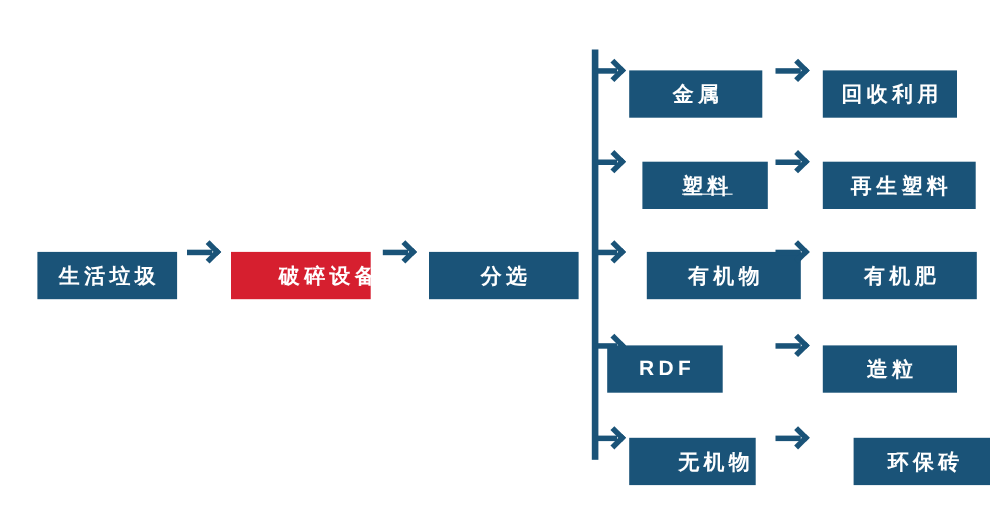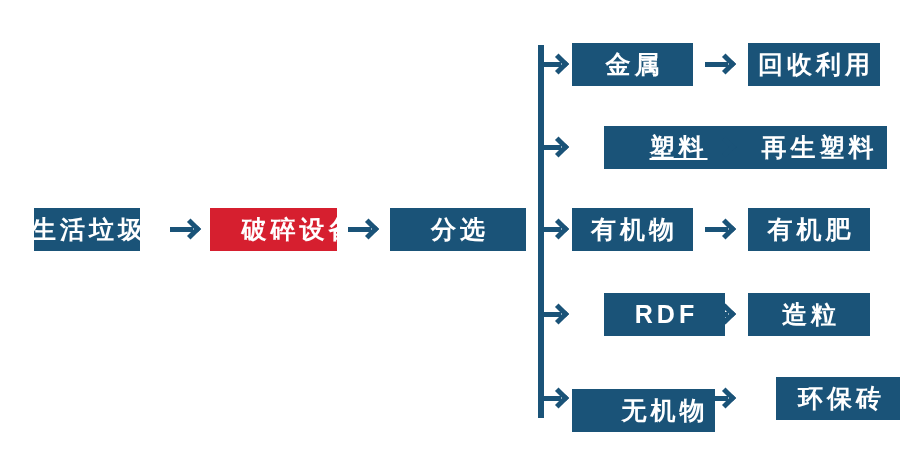--- a/index.html
+++ b/index.html
@@ -21,25 +21,26 @@
     overflow: hidden;
   }
 
   .node {
     position: absolute;
     height: 43px;
     display: flex;
     align-items: center;
     justify-content: center;
     color: var(--text);
-    font-size: 25px;
+    font-size: 19px;
     font-weight: bold;
     letter-spacing: 4px;
     text-indent: 4px;
     white-space: nowrap;
+    margin-top: 21px;
   }
   .node.blue { background: var(--node-blue); }
   .node.red  { background: var(--node-red); }
 
   .arrow {
     position: absolute;
     height: 22px;
   }
   .arrow::before {
     content: "";
@@ -67,50 +68,50 @@
     position: absolute;
     width: 6px;
     background: var(--arrow-blue);
   }
 </style>
 </head>
 <body>
 
 <div class="canvas">
 
-  <div class="node blue" style="left:34px;  top:208px; width:106px;">生活垃圾</div>
+  <div class="node blue" style="left:34px;  top:208px; width:127px;">生活垃圾</div>
 
   <div class="arrow" style="left:170px; top:218px; width:30px;"></div>
 
   <div class="node red" style="left:210px; top:208px; width:127px;padding-left:48px;">破碎设备</div>
 
   <div class="arrow" style="left:348px; top:218px; width:30px;"></div>
 
   <div class="node blue" style="left:390px; top:208px; width:136px;">分选</div>
 
   <div class="vline" style="left:538px; top:45px; height:373px;"></div>
 
   <div class="arrow" style="left:540px; top:53px;  width:28px;"></div>
   <div class="node blue" style="left:572px; top:43px;  width:121px;">金属</div>
   <div class="arrow" style="left:705px; top:53px;  width:30px;"></div>
-  <div class="node blue" style="left:748px; top:43px;  width:132px;">回收利用</div>
+  <div class="node blue" style="left:748px; top:43px;  width:122px;">回收利用</div>
 
   <div class="arrow" style="left:540px; top:136px; width:28px;"></div>
-  <div class="node blue" style="left:604px; top:126px; width:145px;text-decoration:underline;">塑料</div>
+  <div class="node blue" style="left:584px; top:126px; width:114px;text-decoration:underline;">塑料</div>
   <div class="arrow" style="left:705px; top:136px; width:30px;"></div>
   <div class="node blue" style="left:748px; top:126px; width:139px;">再生塑料</div>
 
   <div class="arrow" style="left:540px; top:218px; width:28px;"></div>
-  <div class="node blue" style="left:572px; top:208px; width:121px;">有机物</div>
+  <div class="node blue" style="left:588px; top:208px; width:140px;">有机物</div>
   <div class="arrow" style="left:705px; top:218px; width:30px;"></div>
-  <div class="node blue" style="left:748px; top:208px; width:122px;">有机肥</div>
+  <div class="node blue" style="left:748px; top:208px; width:140px;">有机肥</div>
 
   <div class="arrow" style="left:540px; top:303px; width:28px;"></div>
-  <div class="node blue" style="left:604px; top:293px; width:121px;">RDF</div>
+  <div class="node blue" style="left:552px; top:293px; width:105px;">RDF</div>
   <div class="arrow" style="left:705px; top:303px; width:30px;"></div>
   <div class="node blue" style="left:748px; top:293px; width:122px;text-align:right;">造粒</div>
 
   <div class="arrow" style="left:540px; top:387px; width:28px;"></div>
-  <div class="node blue" style="left:572px; top:389px; width:143px;padding-left:39px;">无机物</div>
+  <div class="node blue" style="left:572px; top:377px; width:115px;padding-left:39px;">无机物</div>
   <div class="arrow" style="left:705px; top:387px; width:30px;"></div>
   <div class="node blue" style="left:776px; top:377px; width:127px;">环保砖</div>
 
 </div>
 
 </body></html>

